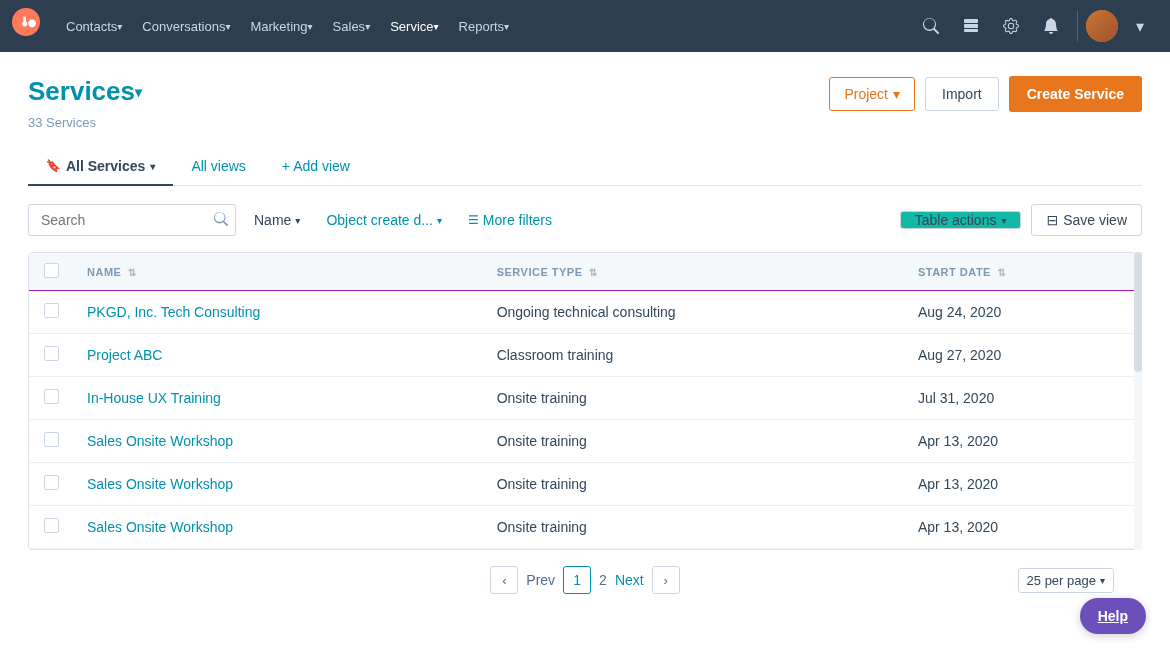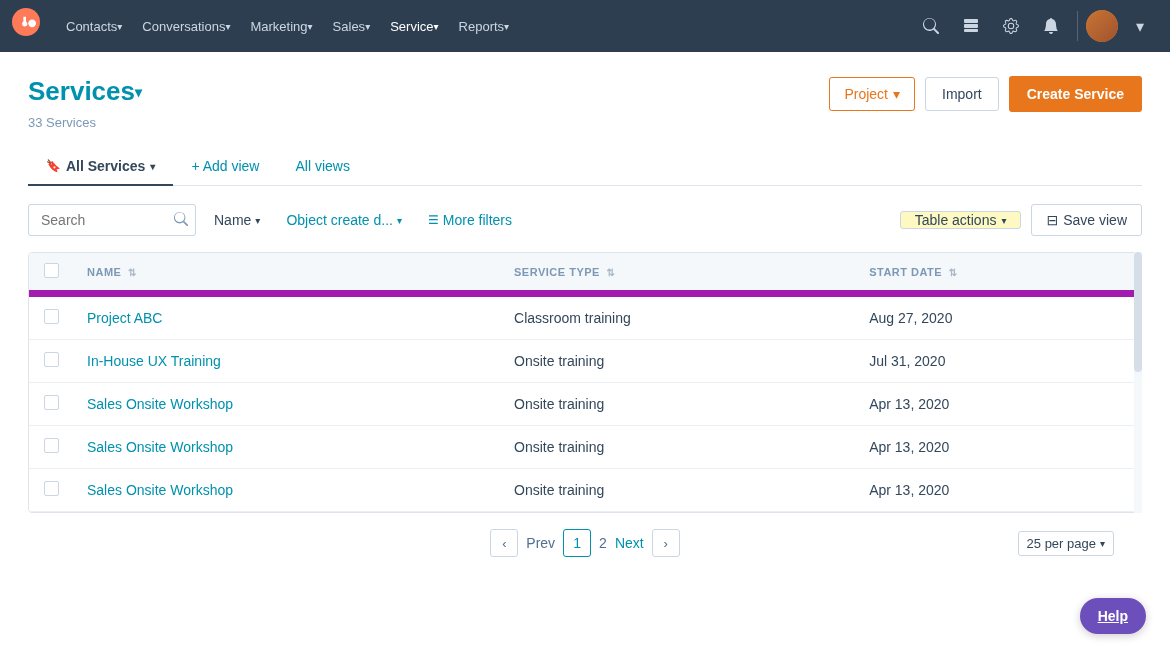--- a/index.html
+++ b/index.html
@@ -174,21 +174,21 @@
       position: relative;
       display: flex;
       align-items: center;
     }
     .search-input {
       border: 1px solid #cbd6e2;
       border-radius: 3px;
       padding: 7px 36px 7px 12px;
       font-size: 14px;
       color: #33475b;
-      width: 168px;
+      width: 208px;
       outline: none;
     }
     .search-icon-btn {
       position: absolute;
       right: 8px;
       color: #7c98b6;
       cursor: pointer;
       font-size: 15px;
     }
     .filter-btn {
@@ -200,21 +200,21 @@
       display: flex;
       align-items: center;
       gap: 4px;
       padding: 7px 8px;
       border-radius: 3px;
     }
     .filter-btn.blue { color: #0091ae; font-weight: 500; }
     .filter-spacer { flex: 1; }
     .btn-table-actions {
       border: 1px solid #cbd6e2;
-      background: #fef9c3;
+      background: #14b8a6;
       color: #33475b;
       padding: 0 14px;
       border-radius: 3px;
       cursor: pointer;
       font-size: 14px;
       display: flex;
       align-items: center;
       gap: 5px;
     }
     .btn-save-view {
@@ -236,21 +236,21 @@
       border-radius: 4px;
       overflow: hidden;
     }
     table {
       width: 100%;
       border-collapse: collapse;
       background: #fff;
     }
     thead tr {
       background: #f5f8fa;
-      border-bottom: 7px solid #a21caf;
+      border-bottom: 1px solid #a21caf;
     }
     thead th {
       padding: 10px 14px;
       text-align: left;
       font-size: 11px;
       font-weight: 600;
       color: #7c98b6;
       text-transform: uppercase;
       letter-spacing: 0.5px;
       white-space: nowrap;
@@ -473,25 +473,25 @@
       </button>
     </div>
   </div>
 
   <div class="tabs-bar">
     <div class="tab active">
       <span style="font-size:12px;">🔖</span>
       <span>All Services</span>
       <span style="font-size:10px;">▾</span>
     </div>
+    <div class="tab tab-allviews">
+      <span>All views</span>
+    </div>
     <div class="tab tab-add">
       <span>+ Add view</span>
-    </div>
-    <div class="tab tab-allviews">
-      <span>All views</span>
     </div>
   </div>
 
   <div class="filter-bar">
     <div class="search-wrap">
       <input class="search-input" type="text" placeholder="Search" style="">
       <span class="search-icon-btn">
         <svg width="14" height="14" viewBox="0 0 16 16" fill="currentColor">
           <path d="M11.742 10.344a6.5 6.5 0 1 0-1.397 1.398h-.001c.03.04.062.078.098.115l3.85 3.85a1 1 0 0 0 1.415-1.414l-3.85-3.85a1.007 1.007 0 0 0-.115-.099zm-5.242 1.156a5.5 5.5 0 1 1 0-11 5.5 5.5 0 0 1 0 11z"></path>
         </svg>
@@ -536,20 +536,30 @@
               <span>SERVICE TYPE</span>
               <span class="sort-icon">⇅</span>
             </th>
             <th>
               <span>START DATE</span>
               <span class="sort-icon">⇅</span>
             </th>
           </tr>
         </thead>
         <tbody id="table-body">
+        <tr>
+      <td class="check-col">
+        <span class="checkbox"></span>
+      </td>
+      <td>
+        <span class="link-cell">PKGD, Inc. Tech Consulting</span>
+      </td>
+      <td>Ongoing technical consulting</td>
+      <td>Aug 24, 2020</td>
+    </tr>
             <tr>
       <td class="check-col">
         <span class="checkbox"></span>
       </td>
       <td>
         <span class="link-cell">Project ABC</span>
       </td>
       <td>Classroom training</td>
       <td>Aug 27, 2020</td>
     </tr>

